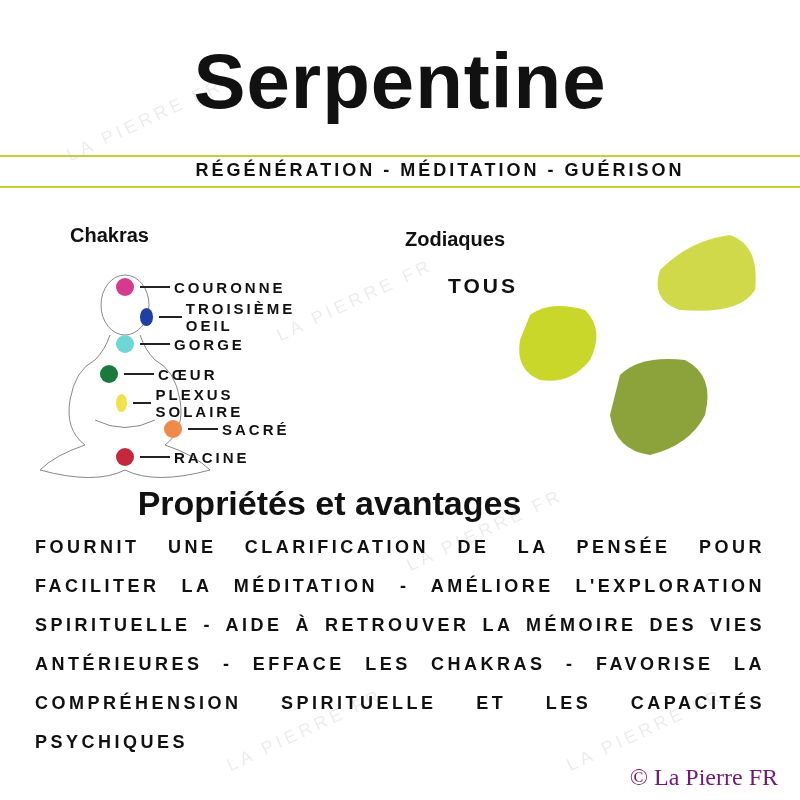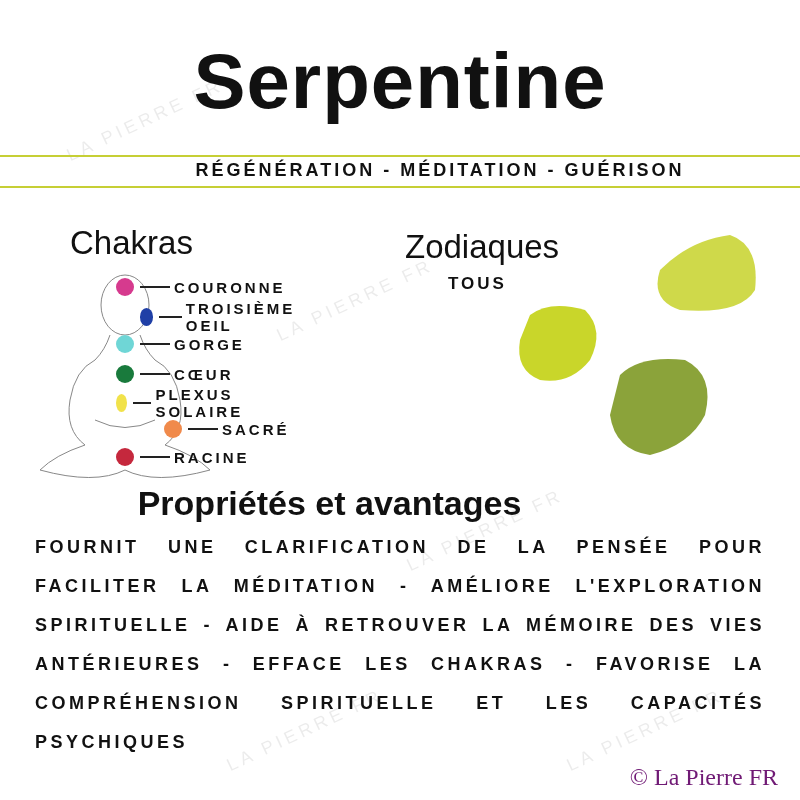--- a/index.html
+++ b/index.html
@@ -1,26 +1,26 @@
 <!DOCTYPE html>
 <html><head>
 <meta charset="utf-8">
 <style>
   html, body { margin:0; padding:0; }
   body { width:800px; height:800px; background:#fff; position:relative; overflow:hidden; font-family:"Liberation Sans", sans-serif; color:#111; }
   .title { position:absolute; left:0; width:800px; top:36px; text-align:center; font-size:78px; font-weight:bold; letter-spacing:1px; }
   .hline { position:absolute; left:0; width:800px; height:2px; background:#c6cf35; }
   .subtitle { position:absolute; left:0; width:800px; top:160px; text-align:center; font-size:18px; font-weight:bold; letter-spacing:3px;padding-left:40px; }
-  .h2 { position:absolute; font-size:33px; font-weight:normal; }
+  .h2 { position:absolute; font-size:20px; font-weight:bold; }
   .chakra-list { position:absolute; left:0; top:0; }
   .chakra { position:absolute; display:flex; align-items:center; height:20px; }
   .dot { width:18px; height:18px; border-radius:50%; }
   .tick { width:30px; height:2px; background:#222; margin-left:6px; margin-right:4px; }
   .clabel { font-size:15px; font-weight:bold; letter-spacing:3px; }
-  .zod { position:absolute; left:448px; top:274px; font-size:17px; font-weight:bold; letter-spacing:3px; }
+  .zod { position:absolute; left:448px; top:274px; font-size:21px; font-weight:bold; letter-spacing:3px; }
   .props-title { position:absolute; left:0; width:659px; top:484px; text-align:center; font-size:34px; font-weight:bold; }
   .desc { position:absolute; left:35px; width:730px; top:528px; font-size:18px; font-weight:bold; letter-spacing:3.5px; line-height:39px; text-align:justify; }
   .copyright { position:absolute; right:22px; top:764px; font-family:"Liberation Serif", serif; font-size:24px; color:#701a75; }
   .watermark { position:absolute; font-size:18px; color:rgba(0,0,0,0.08); transform:rotate(-25deg); letter-spacing:4px; }
 </style>
 </head>
 <body>
 
 <div class="watermark" style="left:60px;top:110px;">LA PIERRE FR</div>
 <div class="watermark" style="left:270px;top:290px;">LA PIERRE FR</div>
@@ -54,21 +54,21 @@
   <div class="chakra" style="left:116px;top:307px;margin-left:24px;">
     <span class="dot" style="background:#1f3fa6;"></span>
     <span class="tick"></span>
     <span class="clabel">TROISIÈME OEIL</span>
   </div>
   <div class="chakra" style="left:116px;top:334px;">
     <span class="dot" style="background:#6fd6d6;"></span>
     <span class="tick"></span>
     <span class="clabel">GORGE</span>
   </div>
-  <div class="chakra" style="left:116px;top:364px;">
+  <div class="chakra" style="left:100px;top:364px;">
     <span class="dot" style="background:#197a3c;"></span>
     <span class="tick"></span>
     <span class="clabel">CŒUR</span>
   </div>
   <div class="chakra" style="left:116px;top:393px;">
     <span class="dot" style="background:#f1e24a;"></span>
     <span class="tick"></span>
     <span class="clabel">PLEXUS SOLAIRE</span>
   </div>
   <div class="chakra" style="left:116px;top:419px;padding-left:48px;">

